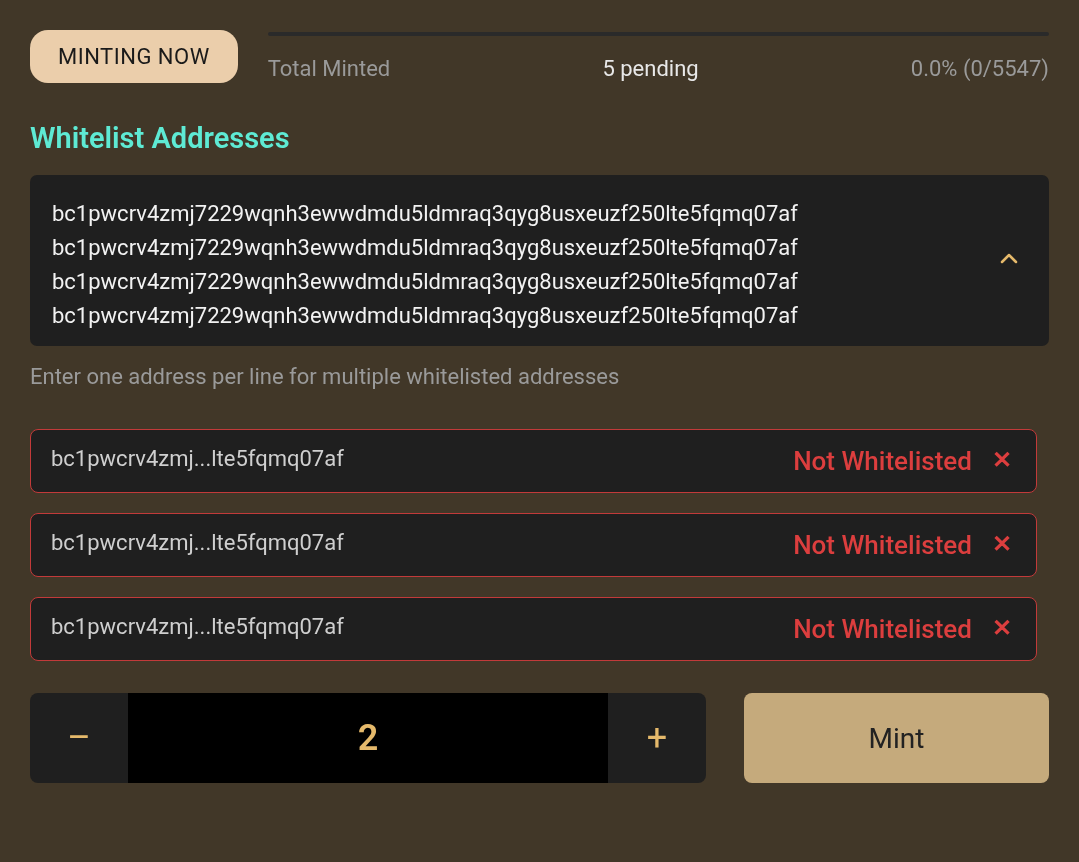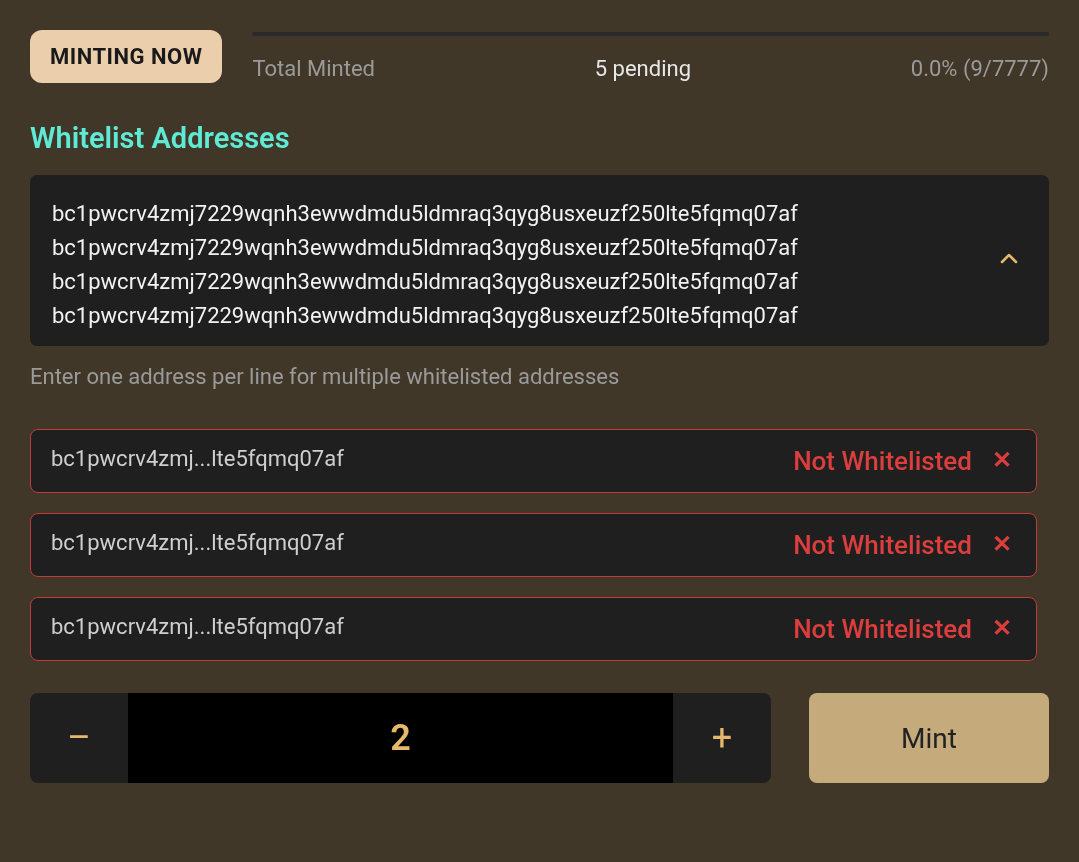--- a/index.html
+++ b/index.html
@@ -15,25 +15,25 @@
 
   .top-row {
     display: flex;
     align-items: center;
     gap: 30px;
     margin-bottom: 38px;
   }
   .badge {
     background: #ebceab;
     color: #1a1a1a;
-    font-weight: 700;
+    font-weight: 400;
     font-size: 22px;
     letter-spacing: 0.5px;
-    padding: 14px 20px;
-    border-radius: 12px;
+    padding: 14px 28px;
+    border-radius: 18px;
   }
   .progress-wrap {
     flex: 1;
     display: flex;
     flex-direction: column;
     gap: 20px;
   }
   .progress-bar {
     width: 100%;
     height: 4px;
@@ -158,21 +158,21 @@
     flex: 1;
     background: #000;
     color: #e5b96b;
     display: flex;
     align-items: center;
     justify-content: center;
     font-size: 36px;
     font-weight: 600;
   }
   .mint-btn {
-    width: 240px;
+    width: 305px;
     height: 90px;
     background: #c5aa7c;
     color: #222;
     font-size: 28px;
     border-radius: 8px;
     display: flex;
     align-items: center;
     justify-content: center;
     cursor: pointer;
     user-select: none;
@@ -181,21 +181,21 @@
 </head>
 <body>
 
 <div class="top-row">
   <div class="badge">MINTING NOW</div>
   <div class="progress-wrap">
     <div class="progress-bar"></div>
     <div class="progress-labels">
       <span>Total Minted</span>
       <span class="mid">5 pending</span>
-      <span>0.0% (9/7777)</span>
+      <span>0.0% (0/5547)</span>
     </div>
   </div>
 </div>
 
 <div class="section-title">Whitelist Addresses</div>
 
 <div class="textarea-wrap">
   <textarea class="textarea" style="">bc1pwcrv4zmj7229wqnh3ewwdmdu5ldmraq3qyg8usxeuzf250lte5fqmq07af
 bc1pwcrv4zmj7229wqnh3ewwdmdu5ldmraq3qyg8usxeuzf250lte5fqmq07af
 bc1pwcrv4zmj7229wqnh3ewwdmdu5ldmraq3qyg8usxeuzf250lte5fqmq07af

